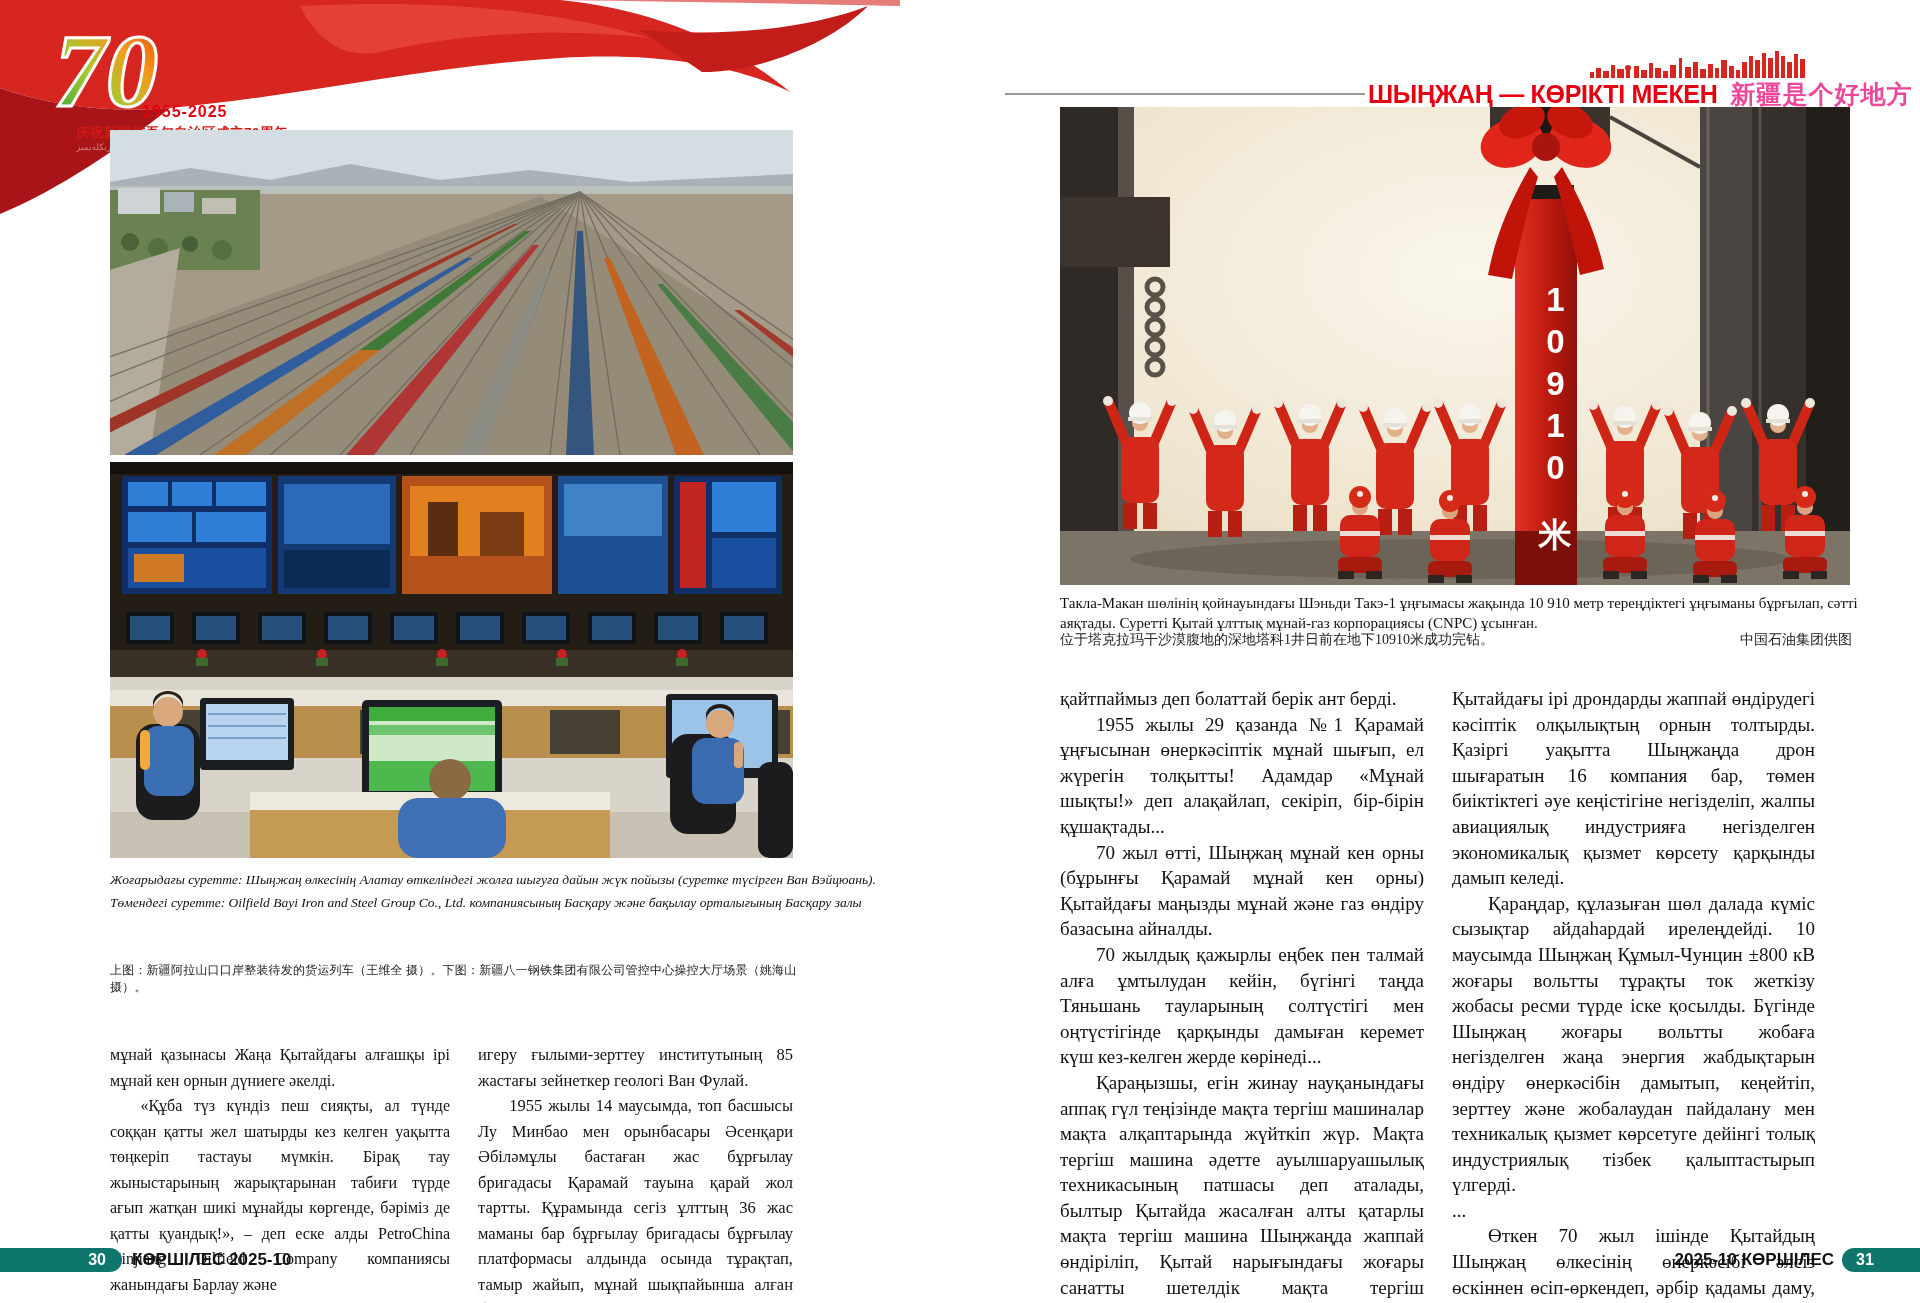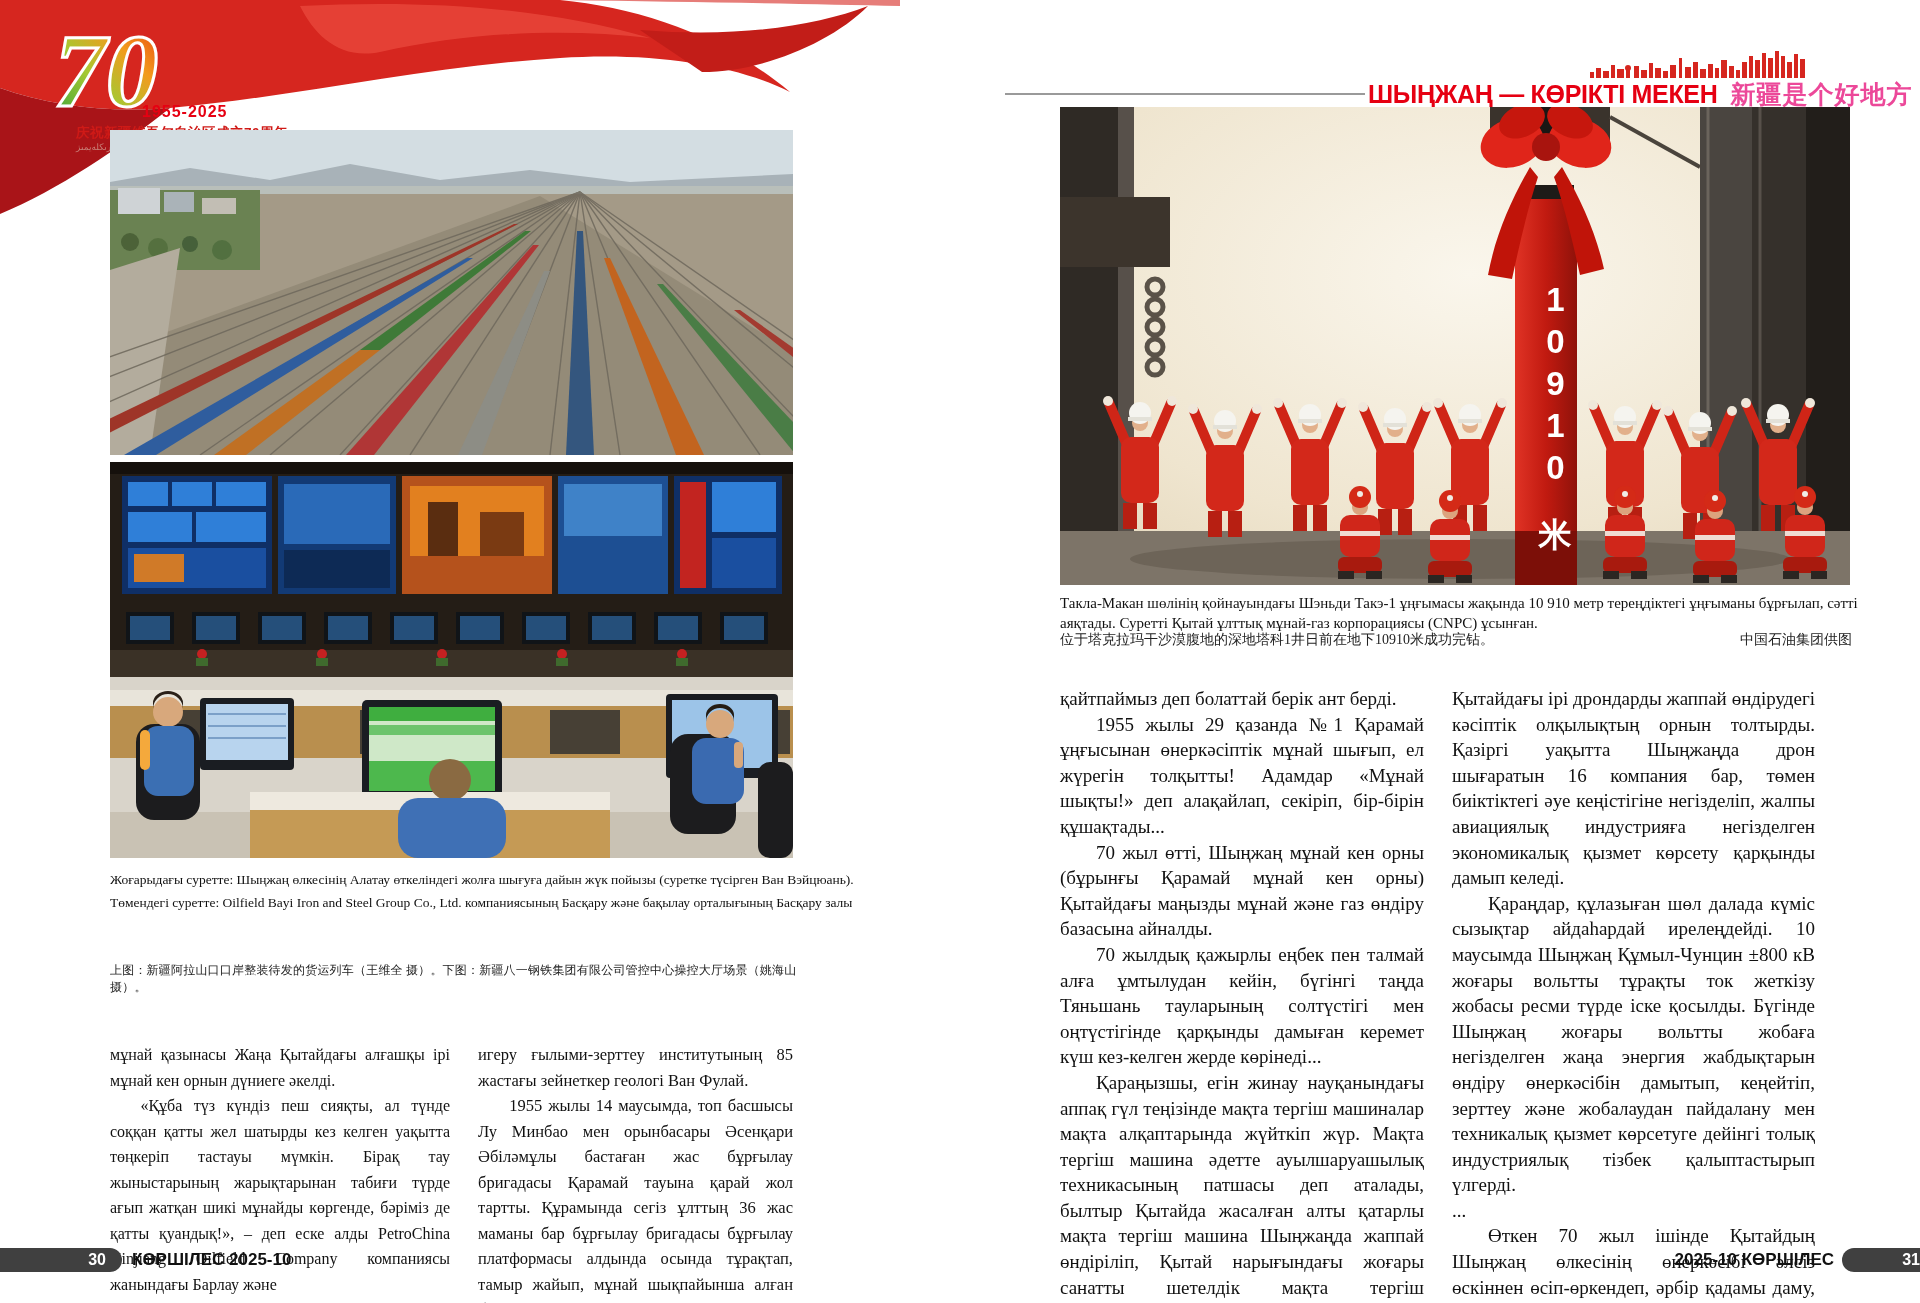--- a/index.html
+++ b/index.html
@@ -27,43 +27,43 @@
   
   .photo{display:block;}
 
   
   .depth-label{left:1521px;top:268px;width:56px;height:240px;
                writing-mode:vertical-rl;text-orientation:upright;
                color:#ffffff;font-family:"Liberation Sans",sans-serif;font-weight:bold;
                font-size:33px;letter-spacing:5px;text-align:center;}
 
   
-  .cap-kk-left{left:110px;top:868px;width:690px;font-size:13.5px;line-height:23px;color:#111;}
+  .cap-kk-left{left:110px;top:868px;width:690px;font-size:13.5px;line-height:23px;color:#111;font-style:italic;}
   .cap-zh-left{left:110px;top:962px;width:690px;font-size:12px;color:#222;letter-spacing:.2px;}
   .cap-kk-right{left:1060px;top:593px;width:792px;font-size:15px;line-height:20px;color:#111;}
   .cap-zh-right{left:1060px;top:631px;width:792px;font-size:14px;color:#222;}
   .cap-zh-right .credit{float:right;}
   .cap-line{white-space:nowrap;}
 
   
   .bodycol{color:#111;}
   .para{margin:0;text-align:justify;}
   .para.indent{text-indent:1.9em;}
   .col-l1{left:110px;top:1042px;width:340px;font-size:16px;line-height:25.5px;}
   .col-l2{left:478px;top:1042px;width:315px;font-size:16.5px;line-height:25.5px;}
   .col-r1{left:1060px;top:686px;width:364px;font-size:19px;line-height:25.6px;}
   .col-r2{left:1452px;top:686px;width:363px;font-size:19px;line-height:25.6px;}
 
   
   .footer{top:1248px;height:26px;font-family:"Liberation Sans",sans-serif;font-weight:bold;
           font-size:17px;color:#111;}
-  .badge{position:absolute;top:0;height:24px;background:#404040;color:#fff;
+  .badge{position:absolute;top:0;height:24px;background:#0f766e;color:#fff;
          font-size:16px;line-height:24px;}
   .badge-left{left:0;width:122px;border-radius:0 12px 12px 0;text-align:right;padding-right:16px;box-sizing:border-box;}
-  .badge-right{right:0;width:78px;border-radius:12px 0 0 12px;text-align:right;padding-left:14px;box-sizing:border-box;}
+  .badge-right{right:0;width:78px;border-radius:12px 0 0 12px;text-align:left;padding-left:14px;box-sizing:border-box;}
   .foot-text-left{position:absolute;left:132px;top:2px;}
   .foot-text-right{position:absolute;right:86px;top:2px;}
 </style>
 </head>
 <body>
 
 <div id="canvas">
 
   <div class="abs" style="left:0;top:0;width:900px;height:230px;">
     <svg width="900" height="230" viewBox="0 0 900 230">

